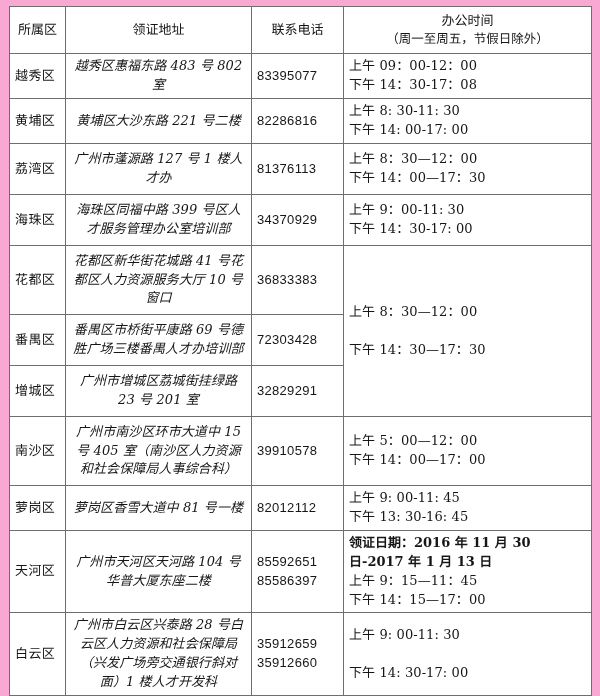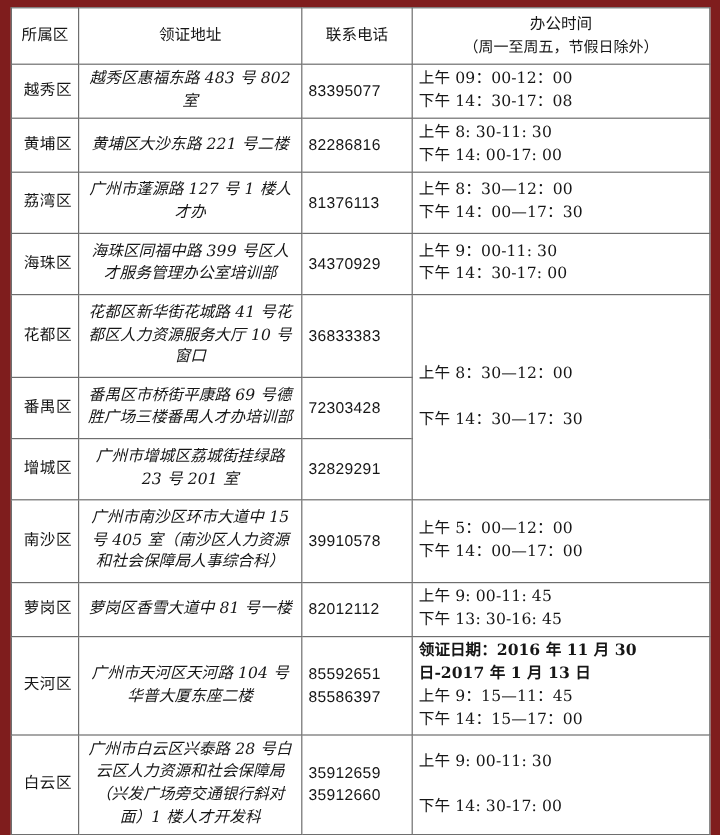--- a/index.html
+++ b/index.html
@@ -13,21 +13,21 @@
     height: 696px;
     overflow: hidden;
     font-family: "DejaVu Serif", "Liberation Serif", serif;
     color: #1a1a1a;
   }
   .sheet {
     width: 600px;
     height: 696px;
     box-sizing: border-box;
     padding: 6px 9px 8px 9px;
-    background: #7f1d1d;
+    background: #f9a8d4;
   }
   table.cert-table {
     width: 582px;
     border-collapse: collapse;
     table-layout: fixed;
     background: #ffffff;
   }
   table.cert-table td,
   table.cert-table th {
     border: 1px solid #6e6e6e;
@@ -47,21 +47,21 @@
     text-align: center;
     font-size: 13.5px;
     height: 40px;
     line-height: 1.35;
   }
   .hdr .sub {
     font-size: 12.5px;
     display: block;
   }
   .district {
-    text-align: right;
+    text-align: left;
     font-size: 13.5px;
     letter-spacing: 0.4px;
     white-space: nowrap;
   }
   .address {
     text-align: center;
     font-size: 13px;
     line-height: 1.62;
     letter-spacing: 0.1px;
     font-style: italic;

